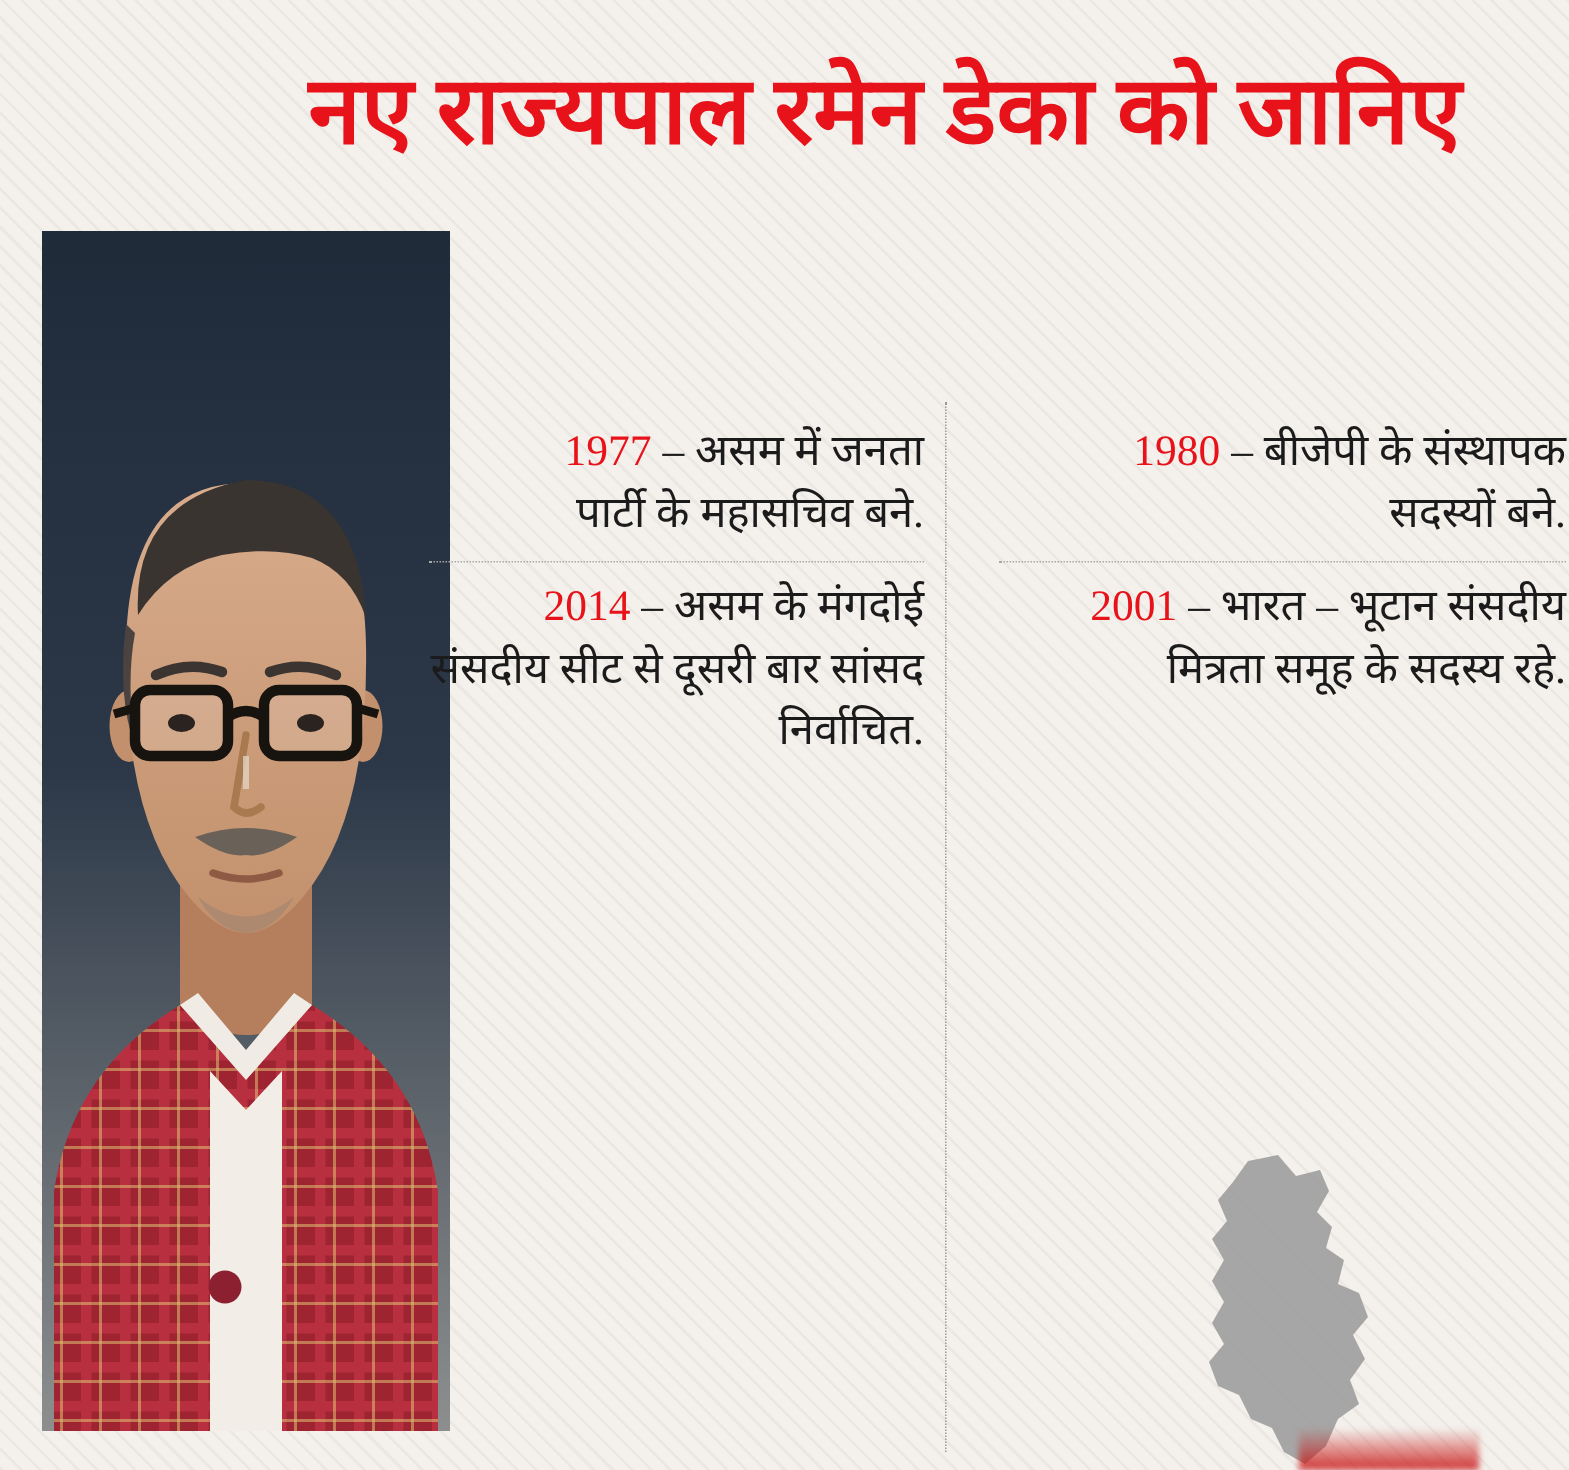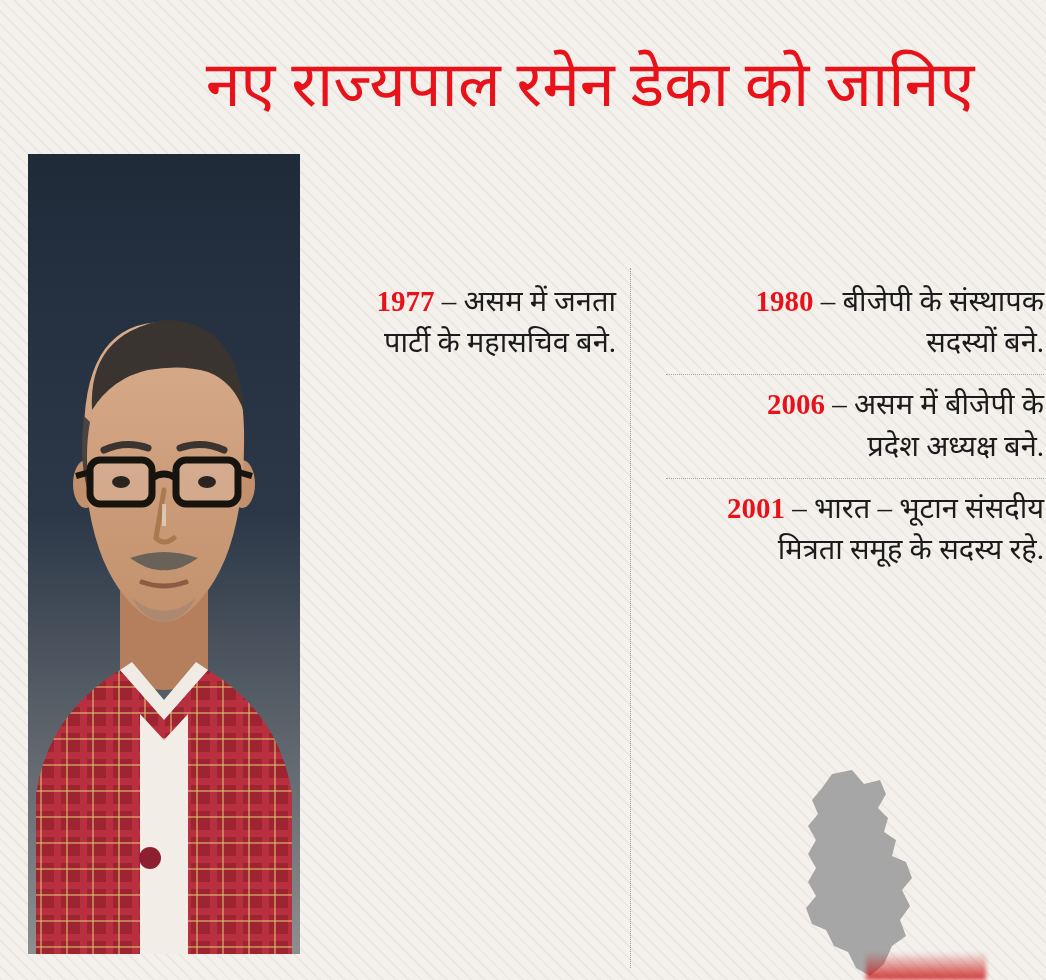--- a/index.html
+++ b/index.html
@@ -33,26 +33,26 @@
   
   .title-wrap {
     position: absolute;
     left: 150px;
     top: 38px;
     width: 880px;
     text-align: center;
   }
   .title {
     font-family: "Liberation Serif", serif;
-    font-weight: normal;
+    font-weight: bold;
     font-size: 63px;
     line-height: 1.12;
     color: #e8131a;
     letter-spacing: 0px;
-    margin: 12px;
+    margin: 1px;
   }
 
   
   .portrait {
     position: absolute;
     left: 28px;
     top: 154px;
     width: 272px;
     height: 800px;
     overflow: hidden;
@@ -93,21 +93,21 @@
     line-height: 1.42;
     color: #1b1b1b;
     padding: 9px 0 11px 0;
     border-bottom: 1px dotted #a8a8a8;
   }
   .entry:last-child {
     border-bottom: none;
   }
   .entry .yr {
     color: #e8131a;
-    font-weight: bold;
+    font-weight: normal;
     margin-left: 48px;
   }
 
   
   .map {
     position: absolute;
     left: 760px;
     top: 770px;
     width: 220px;
     height: 210px;
@@ -206,36 +206,36 @@
   <div class="col col-left">
 
     <div class="entry">
       <span class="yr">1977</span>
       <span>–</span>
       <span>असम में जनता पार्टी के महासचिव बने.</span>
     </div>
 
 
 
+    <div class="entry">
+      <span class="yr">2014</span>
+      <span>–</span>
+      <span>असम के मंगदोई संसदीय सीट से दूसरी बार सांसद निर्वाचित.</span>
+    </div>
 
   </div>
 
   <div class="col col-right">
 
     <div class="entry">
       <span class="yr">1980</span>
       <span>–</span>
       <span>बीजेपी के संस्थापक सदस्यों बने.</span>
     </div>
 
-    <div class="entry">
-      <span class="yr">2006</span>
-      <span>–</span>
-      <span>असम में बीजेपी के प्रदेश अध्यक्ष बने.</span>
-    </div>
 
     <div class="entry">
       <span class="yr">2001</span>
       <span>–</span>
       <span>भारत – भूटान संसदीय मित्रता समूह के सदस्य रहे.</span>
     </div>
 
 
   </div>
 

